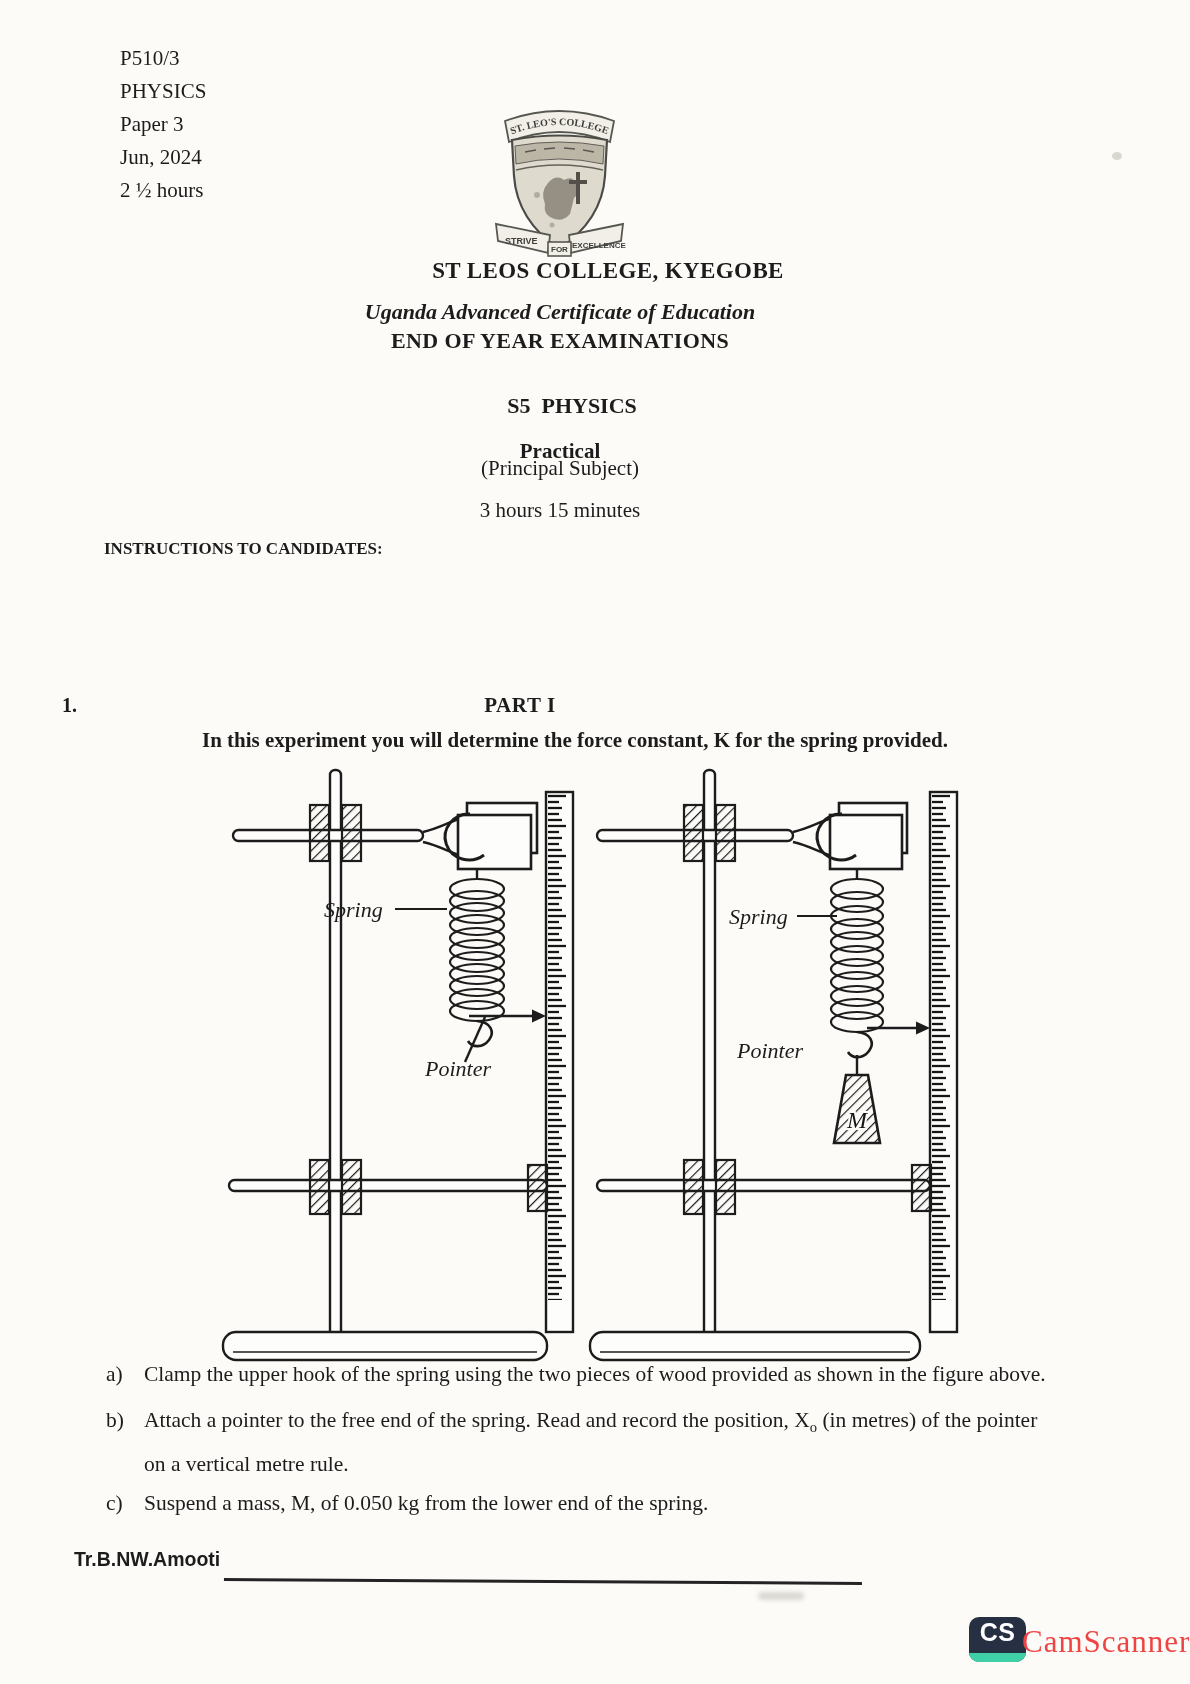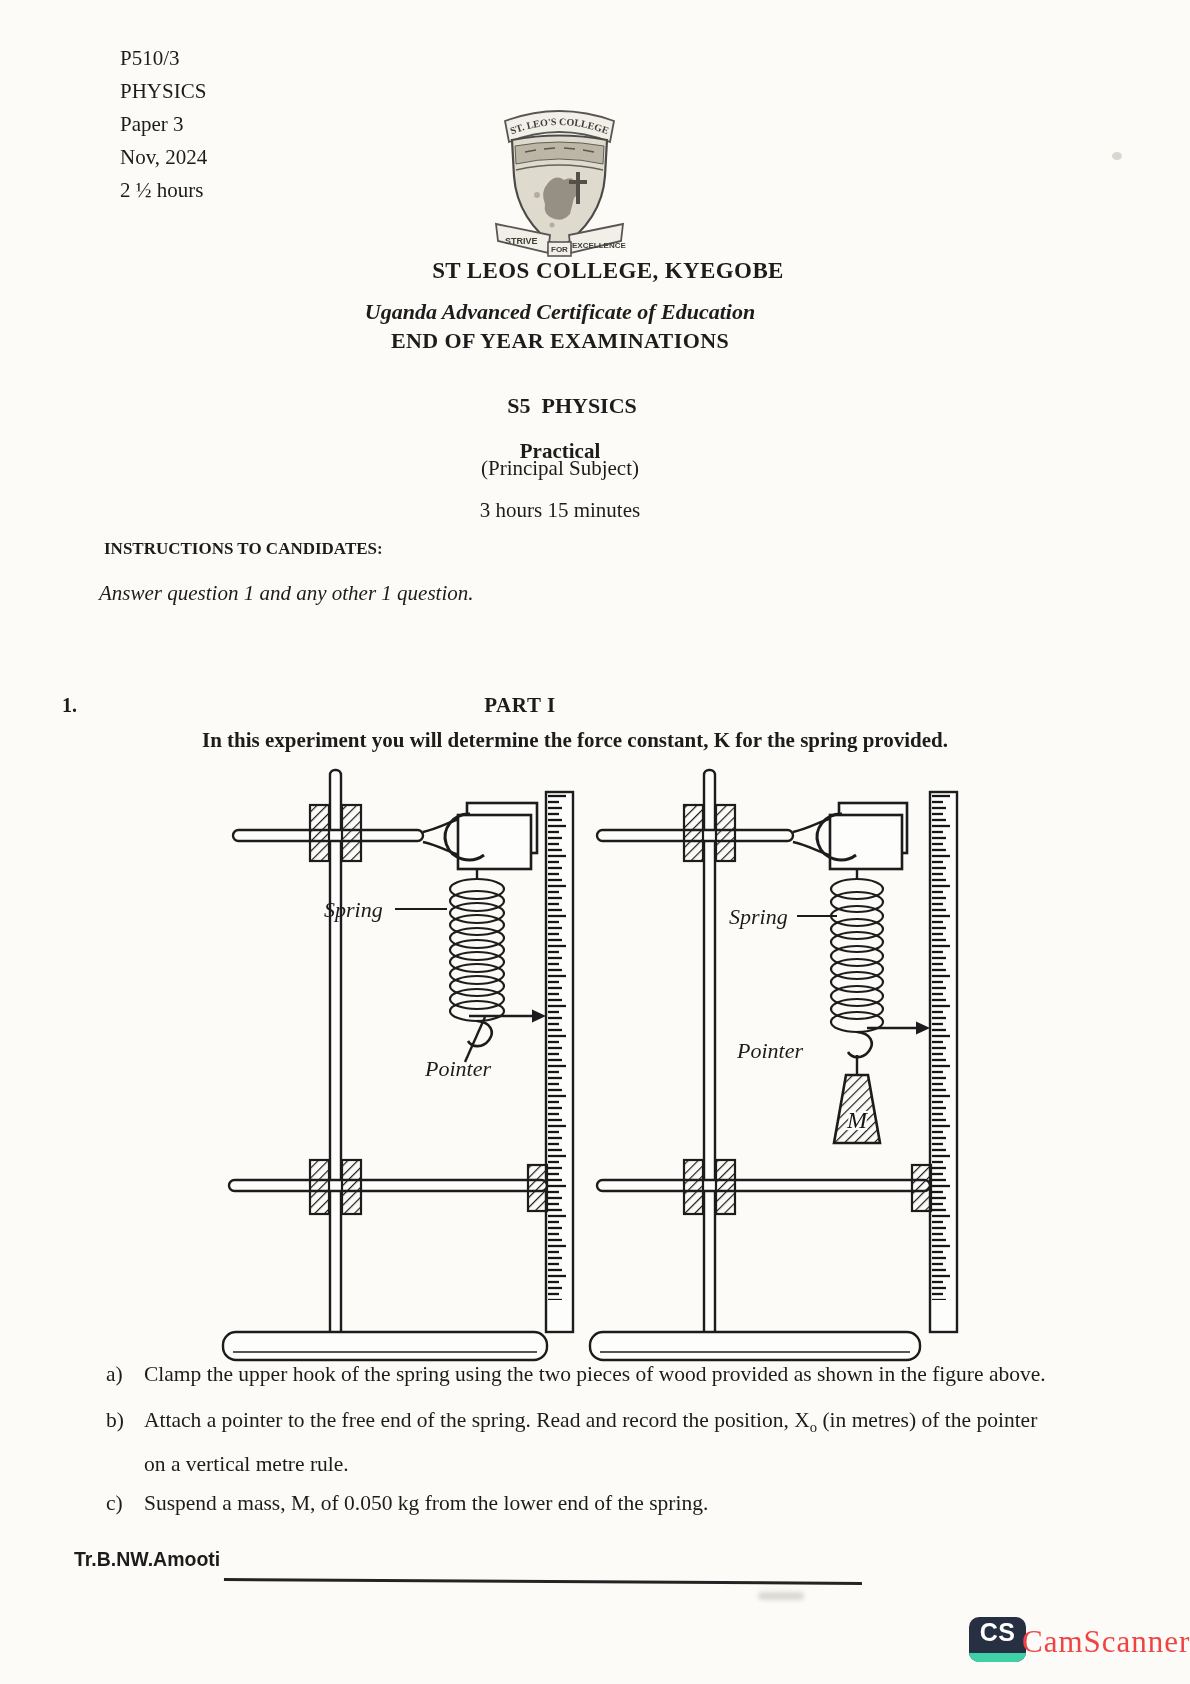--- a/index.html
+++ b/index.html
@@ -53,21 +53,21 @@
 </style>
 </head>
 <body>
 
 <div class="page">
 
   <div class="abs corner">
     <div class="b">P510/3</div>
     <div class="b">PHYSICS</div>
     <div>Paper 3</div>
-    <div>Nov, 2024</div>
+    <div>Jun, 2024</div>
     <div>2 ½ hours</div>
   </div>
 
   <svg class="fig" style="left:492px;top:100px;opacity:.92" width="135" height="158" viewBox="0 0 135 158">
     <defs>
       <path id="arcT" d="M16,36 Q67,14 119,36" fill="none"></path>
     </defs>
     <path d="M13,21 Q67,1 122,21 L118,42 Q67,22 17,42 Z" fill="#f1efe7" stroke="#4a4a44" stroke-width="1.8"></path>
     <text font-family="Liberation Serif,serif" font-weight="bold" font-size="10" fill="#2d2d2a">
       <textPath href="#arcT" xlink:href="#arcT" startOffset="50%" text-anchor="middle">ST. LEO'S COLLEGE</textPath>
@@ -96,21 +96,20 @@
 
   <div class="abs tline t-college">ST LEOS COLLEGE, KYEGOBE</div>
   <div class="abs tline t-cert">Uganda Advanced Certificate of Education</div>
   <div class="abs tline t-exam">END OF YEAR EXAMINATIONS</div>
   <div class="abs tline t-class">S5  PHYSICS</div>
   <div class="abs tline t-practical">Practical</div>
   <div class="abs tline t-principal">(Principal Subject)</div>
   <div class="abs tline t-duration">3 hours 15 minutes</div>
 
   <div class="abs instr-h">INSTRUCTIONS TO CANDIDATES:</div>
-  <div class="abs instr-b">Answer question 1 and any other 1 question.</div>
 
   <div class="abs qnum">1.</div>
   <div class="abs part-h">PART I</div>
   <div class="abs intro">In this experiment you will determine the force constant, K for the spring provided.</div>
 
   <svg class="fig" style="left:215px;top:758px" width="372" height="610" viewBox="0 0 372 610">
     <defs>
       <pattern id="hk" width="7" height="7" patternUnits="userSpaceOnUse" patternTransform="rotate(45)">
         <line x1="0" y1="0" x2="0" y2="7" stroke="#1c1c1c" stroke-width="2.4"></line>
       </pattern>

